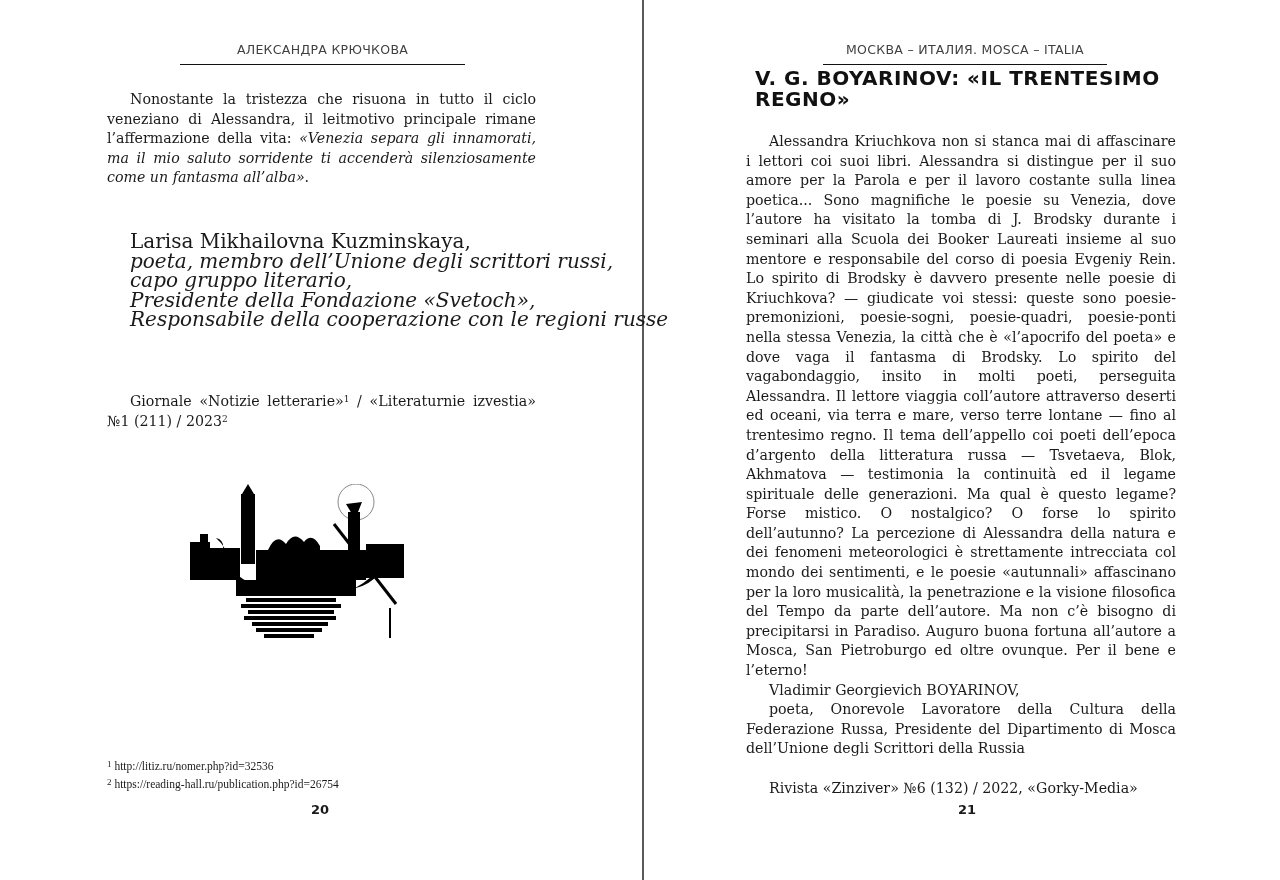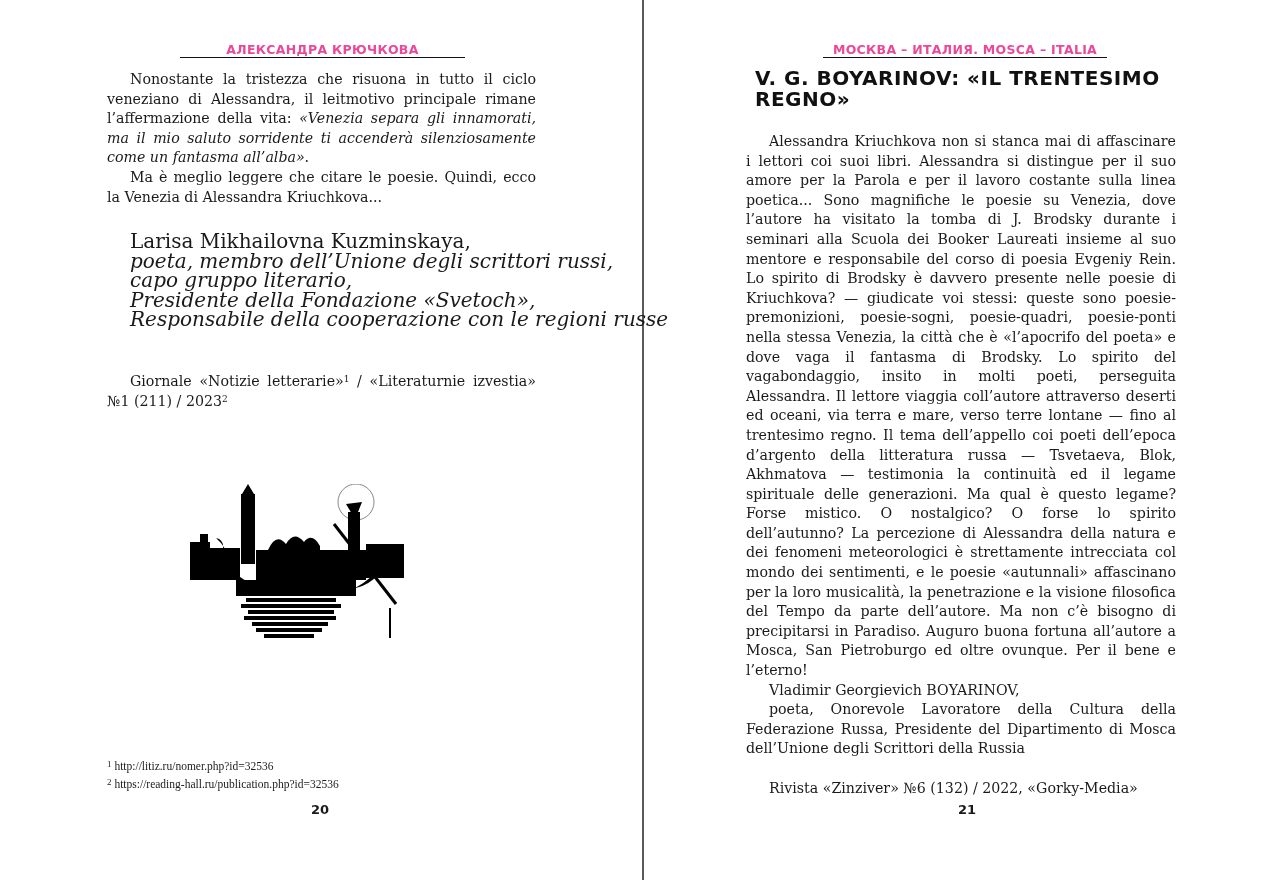--- a/index.html
+++ b/index.html
@@ -3,26 +3,26 @@
 <meta charset="utf-8">
 <style>
   html, body { margin:0; padding:0; }
   body { width:1280px; height:880px; background:#ffffff; position:relative; overflow:hidden;
          font-family:"DejaVu Serif", "Liberation Serif", serif; color:#1a1a1a; }
   .spine { position:absolute; left:642px; top:0; width:2px; height:880px; background:#5a5a5a; }
   .page { position:absolute; top:0; height:880px; }
   .left { left:0; width:641px; }
   .right { left:645px; width:635px; }
   .running-head { position:absolute; text-align:center; font-family:"DejaVu Sans", sans-serif;
-     font-weight:bold; font-size:12.5px; letter-spacing:0.3px; color:#ec4899; padding-bottom:0;
+     font-weight:normal; font-size:12.5px; letter-spacing:0.3px; color:#404040; padding-bottom:7px;
      border-bottom:1.5px solid #111; }
   .left .running-head { left:180px; width:285px; top:42px; }
   .right .running-head { left:178px; width:284px; top:42px; }
   .text { position:absolute; font-size:14.2px; line-height:19.6px; text-align:justify; }
-  .left .text { left:107px; width:429px; }
+  .left .text { left:107px; width:429px;margin-top:20px; }
   .right .text { left:101px; width:430px; }
   p { margin:0; text-indent:23px; }
   i { font-style:italic;text-align:right; }
   b { font-weight:normal; }
   .sig { position:absolute; left:130px; width:420px; top:232px; font-size:20px; line-height:19.6px; }
   .sig div { white-space:nowrap; }
   .title { position:absolute; left:110px; width:420px; top:68px; text-align:left;
      font-family:"DejaVu Sans", sans-serif; font-weight:bold; font-size:20px; line-height:21px; letter-spacing:0.5px; color:#111; }
   .footnotes { position:absolute; left:107px; top:757px; font-family:Liberation Serif, serif; font-size:11.5px; line-height:18px; }
   sup { font-size:9px; vertical-align:top; position:relative; top:-2px; }
@@ -34,21 +34,20 @@
 </head>
 <body>
 
 <div class="spine"></div>
 
 <div class="page left">
   <div class="running-head">АЛЕКСАНДРА КРЮЧКОВА</div>
 
   <div class="text" style="top:70px;">
     <p><span>Nonostante la tristezza che risuona in tutto il ciclo veneziano di Alessandra, il leitmotivo principale rimane l’affermazione della vita: </span><i>«Venezia separa gli innamorati, ma il mio saluto sorridente ti accenderà silenziosamente come un fantasma all’alba»</i><span>.</span></p>
-    <p>Ma è meglio leggere che citare le poesie. Quindi, ecco la Venezia di Alessandra Kriuchkova...</p>
   </div>
 
   <div class="sig">
     <div><b>Larisa Mikhailovna Kuzminskaya</b><span>,</span></div>
     <div><i>poeta, membro dell’Unione degli scrittori russi,</i></div>
     <div><i>capo gruppo literario,</i></div>
     <div><i>Presidente della Fondazione «Svetoch»,</i></div>
     <div><i>Responsabile della cooperazione con le regioni russe</i></div>
   </div>
 
@@ -78,21 +77,21 @@
     <path d="M30 54 Q40 56 36 70 Q40 100 80 112 L150 112 Q190 100 210 60 Q196 98 170 104 L80 104 Q52 98 44 80 Q42 64 30 54 Z" fill="#000"></path>
     <path d="M70 100 Q90 60 140 70 Q160 80 150 104 Z" fill="#000"></path>
     <rect x="50" y="96" width="120" height="16" fill="#000"></rect>
 
     <path d="M60 116 h90 M55 122 h100 M62 128 h86 M58 134 h92 M66 140 h76 M70 146 h66 M78 152 h50" stroke="#000" stroke-width="4"></path>
     <path d="M204 124 v30" stroke="#000" stroke-width="2"></path>
   </svg>
 
   <div class="footnotes">
     <div><sup>1</sup> <span>http://litiz.ru/nomer.php?id=32536</span></div>
-    <div><sup>2</sup> <span>https://reading-hall.ru/publication.php?id=32536</span></div>
+    <div><sup>2</sup> <span>https://reading-hall.ru/publication.php?id=26754</span></div>
   </div>
 
   <div class="pagenum">20</div>
 </div>
 
 <div class="page right">
   <div class="running-head">МОСКВА – ИТАЛИЯ. MOSCA – ITALIA</div>
 
   <div class="title">
     <div>V. G. BOYARINOV: «IL TRENTESIMO</div>

